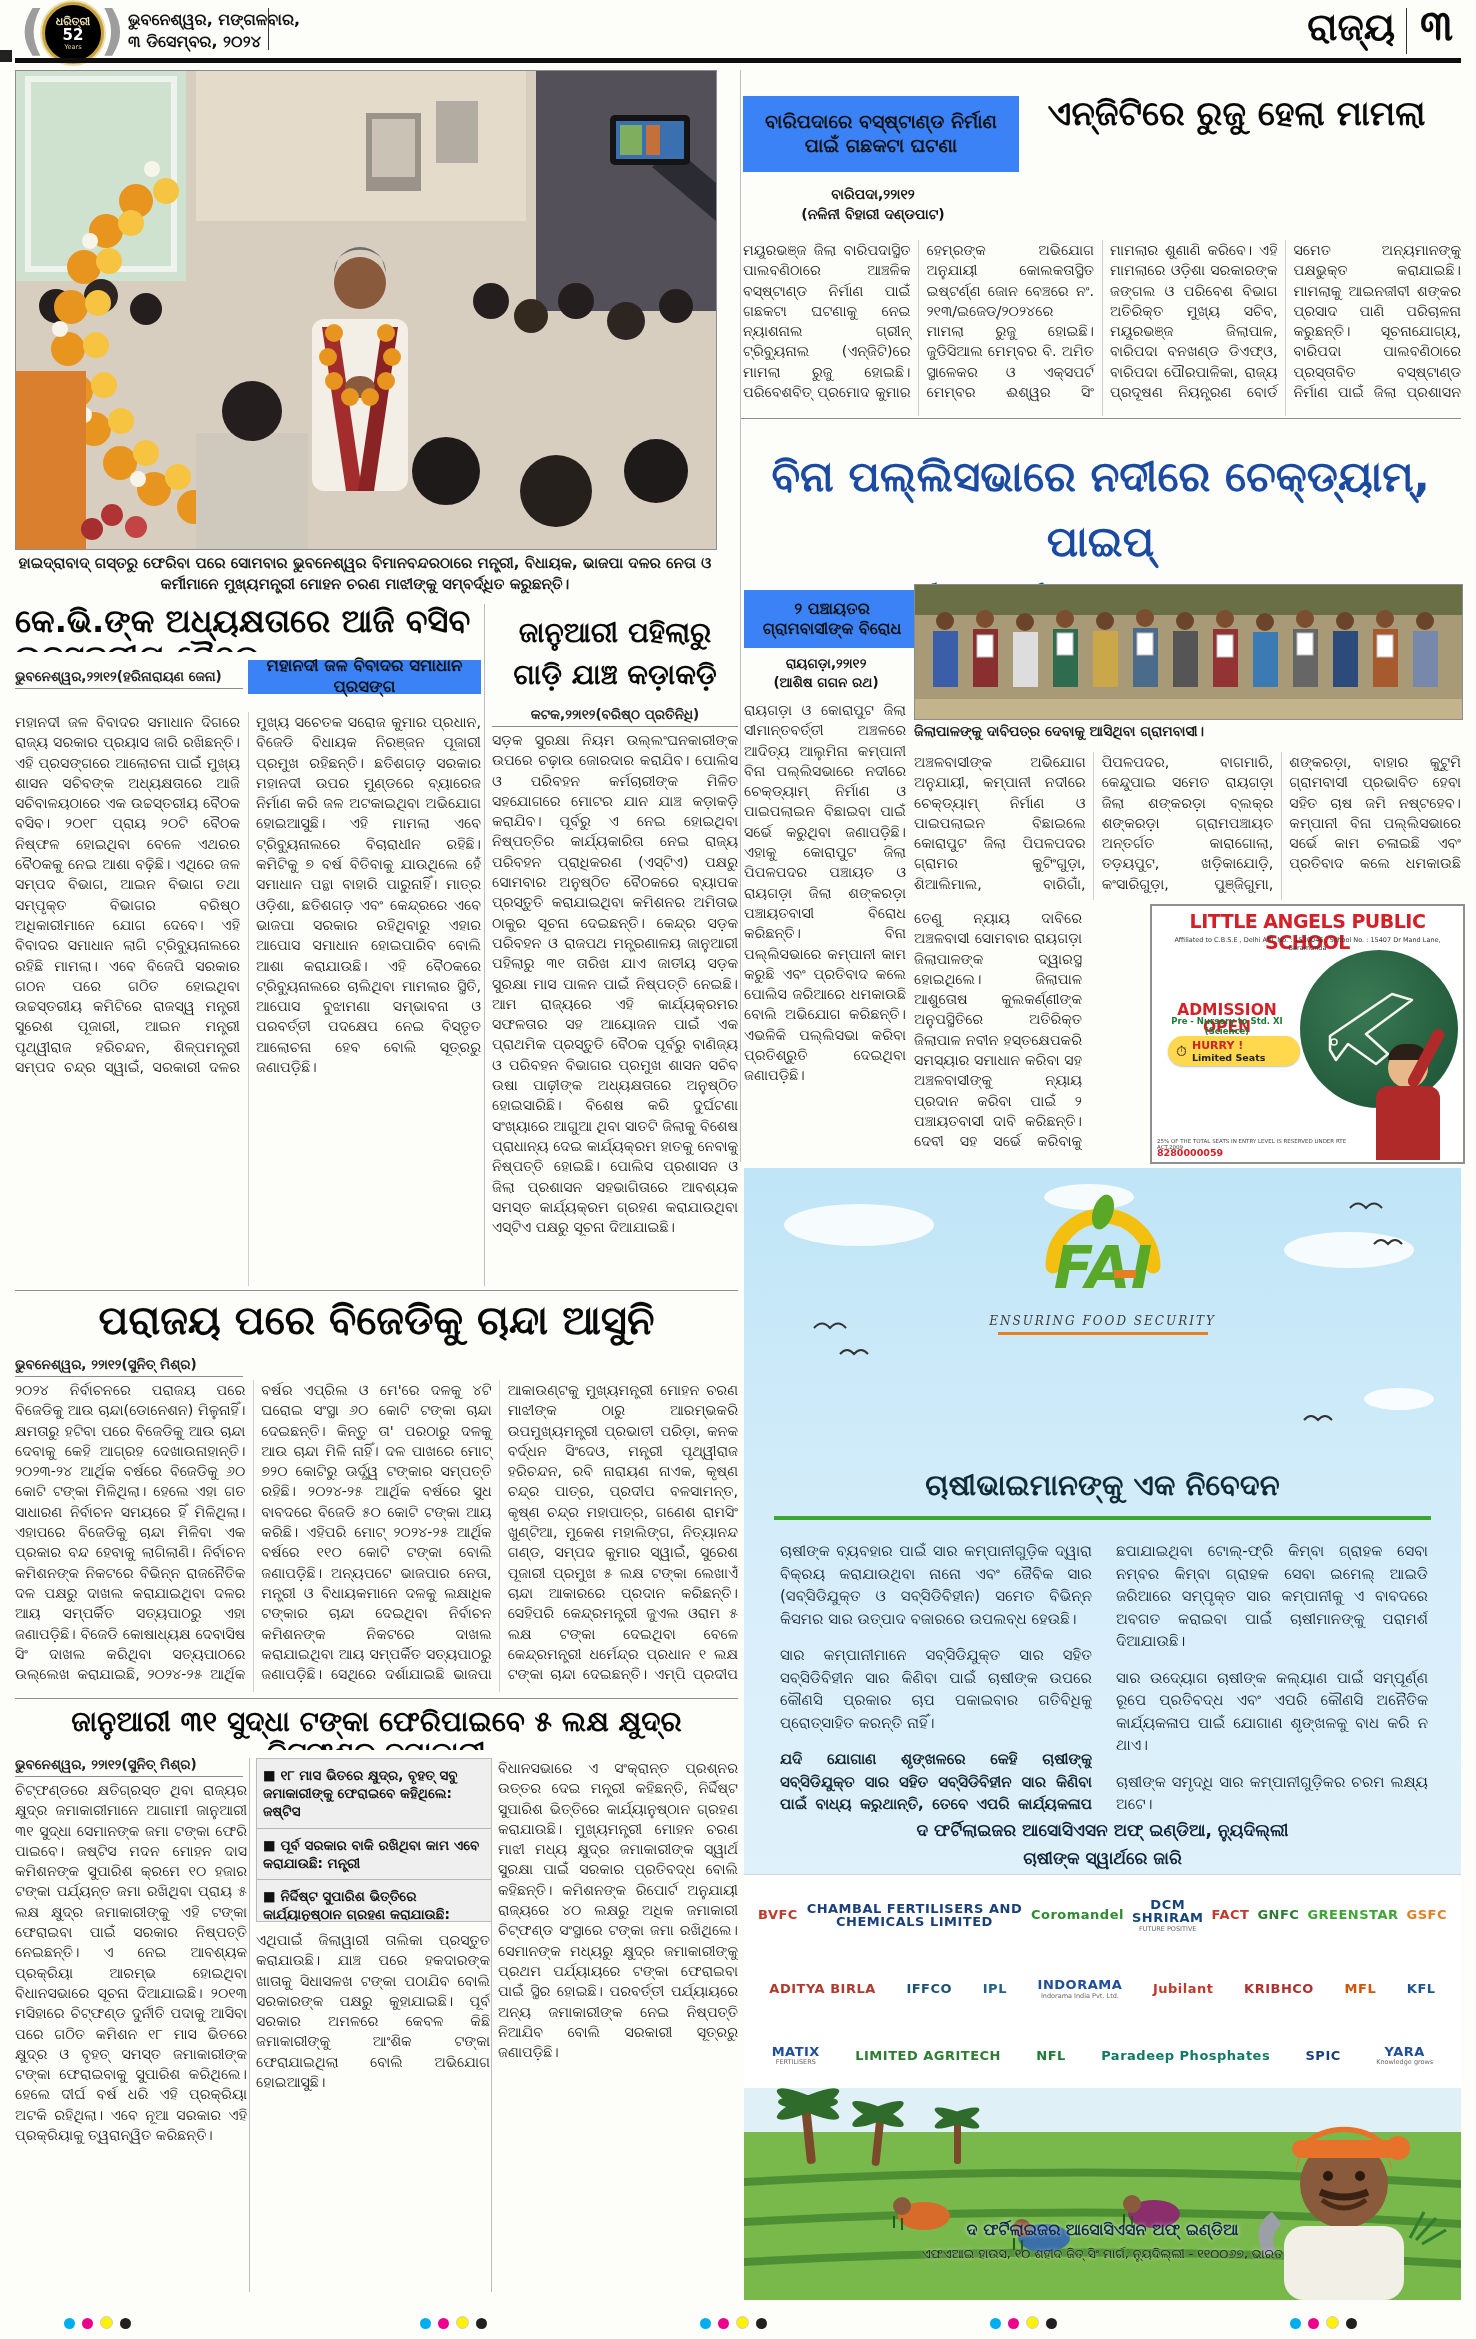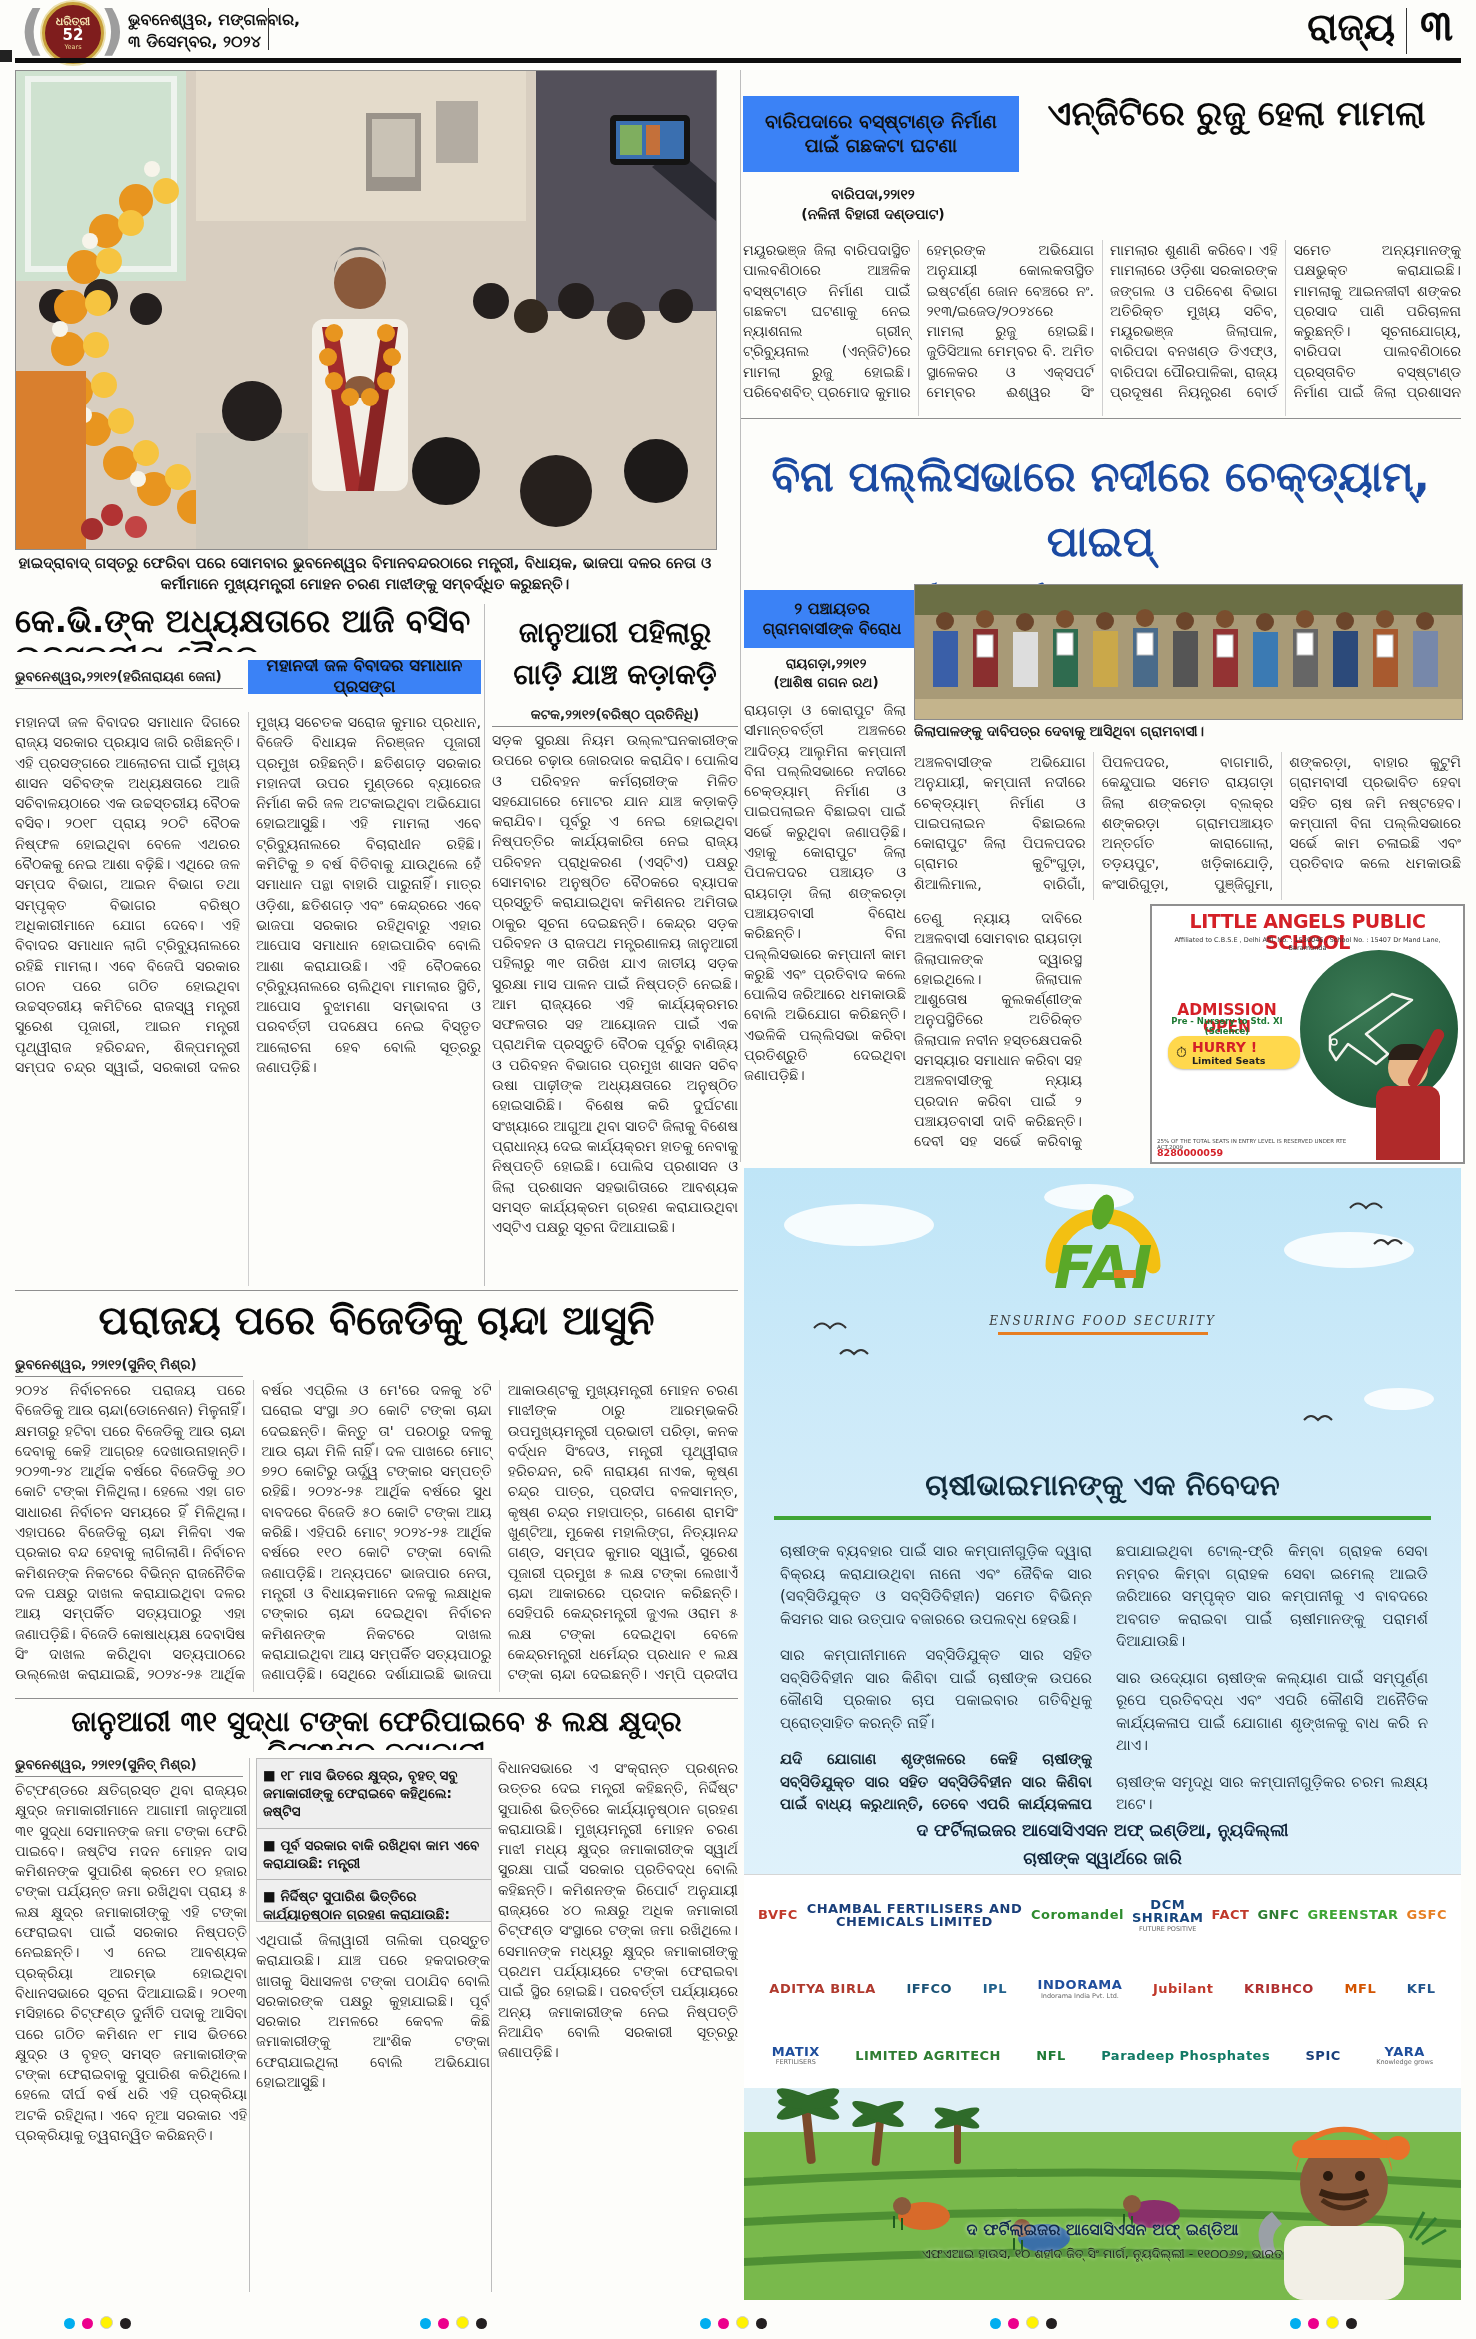--- a/index.html
+++ b/index.html
@@ -13,21 +13,21 @@
   .byline{font-weight:bold;font-size:13.5px;color:#222;}
   .byline.rule{border-bottom:1px solid #8a8a8a;padding-bottom:3px;}
   .bodytext{font-size:14.3px;line-height:1.42;text-align:justify;color:#1c1c1c;
             overflow:hidden;column-gap:16px;column-rule:1px solid #cfcfcf;}
   .caption{font-weight:bold;font-size:15px;color:#1a1a1a;line-height:1.4;}
   .vline{background:#bdbdbd;width:1px;}
   .hline{background:#8f8f8f;height:1px;}
   .blackbar{background:#0e0e0e;}
   
   .paren{font-size:54px;color:#9d9d9d;font-weight:bold;line-height:1;}
-  #logo-badge{width:56px;height:56px;border-radius:50%;background:#7f1d1d;border:3px solid #c9a23c;
+  #logo-badge{width:56px;height:56px;border-radius:50%;background:#000000;border:3px solid #c9a23c;
               display:flex;flex-direction:column;align-items:center;justify-content:center;box-shadow:0 0 0 2px #eadfa9;}
   #logo-badge .t1{color:#f4e6b2;font-size:11px;font-weight:bold;}
   #logo-badge .t2{color:#ffffff;font-size:15px;font-weight:bold;line-height:1;}
   #logo-badge .t3{color:#e8d48f;font-size:6.5px;}
   
   #fai-ad{background:linear-gradient(180deg,#bfe5f7 0%,#d8eefa 38%,#e9f6fc 100%);overflow:hidden;}
   .cloud{background:#fff;border-radius:50%;opacity:.85;}
   #fai-heading{font-weight:bold;color:#102a3a;}
   .fai-col p{margin:0 0 14px 0;font-size:15px;line-height:1.5;text-align:justify;color:#14242e;}
   .fai-col p.b{font-weight:bold;}
@@ -273,21 +273,21 @@
     </div>
     <div class="abs" style="left:236px;top:142px;width:40px;height:40px;border-radius:50%;background:#e8b88a;"></div>
     <div class="abs" style="left:236px;top:138px;width:40px;height:16px;border-radius:20px 20px 0 0;background:#2a2018;"></div>
     <div class="abs" style="left:224px;top:180px;width:64px;height:74px;border-radius:12px 12px 0 0;background:#b02a2a;"></div>
     <div class="abs" style="left:268px;top:120px;width:12px;height:64px;border-radius:6px;background:#b02a2a;transform:rotate(28deg);"></div>
     <div class="abs hl red center" style="left:4px;top:96px;width:142px;font-size:15.5px;">ADMISSION OPEN</div>
     <div class="abs green center" style="left:4px;top:110px;width:142px;font-size:8.5px;font-weight:bold;">Pre - Nursery to Std. XI (Science)</div>
     <div class="abs hurry-badge" style="left:16px;top:130px;width:116px;">
       <span style="font-size:14px;">⏱</span>
       <span>
-        <div class="red" style="font-size:14px;font-weight:bold;">HURRY !</div>
+        <div class="red" style="font-size:11px;font-weight:bold;">HURRY !</div>
         <div style="font-size:9.5px;font-weight:bold;color:#222;">Limited Seats</div>
       </span>
     </div>
     <div class="abs" style="left:5px;top:232px;width:200px;font-size:5.5px;color:#444;">25% OF THE TOTAL SEATS IN ENTRY LEVEL IS RESERVED UNDER RTE ACT.2009</div>
     <div class="abs red" style="left:5px;top:241px;font-size:9.5px;font-weight:bold;">8280000059</div>
   </div>
 
   <div class="abs hline" style="left:15px;top:1290px;width:723px;"></div>
   <div class="abs hl center" style="left:15px;top:1298px;width:723px;height:52px;font-size:40px;overflow:hidden;">ପରାଜୟ ପରେ ବିଜେଡିକୁ ଚାନ୍ଦା ଆସୁନି</div>
   <div class="abs byline rule" style="left:15px;top:1356px;width:228px;">ଭୁବନେଶ୍ୱର, ୨୨ା୧୨(ସୁନିତ୍ ମିଶ୍ର)</div>

